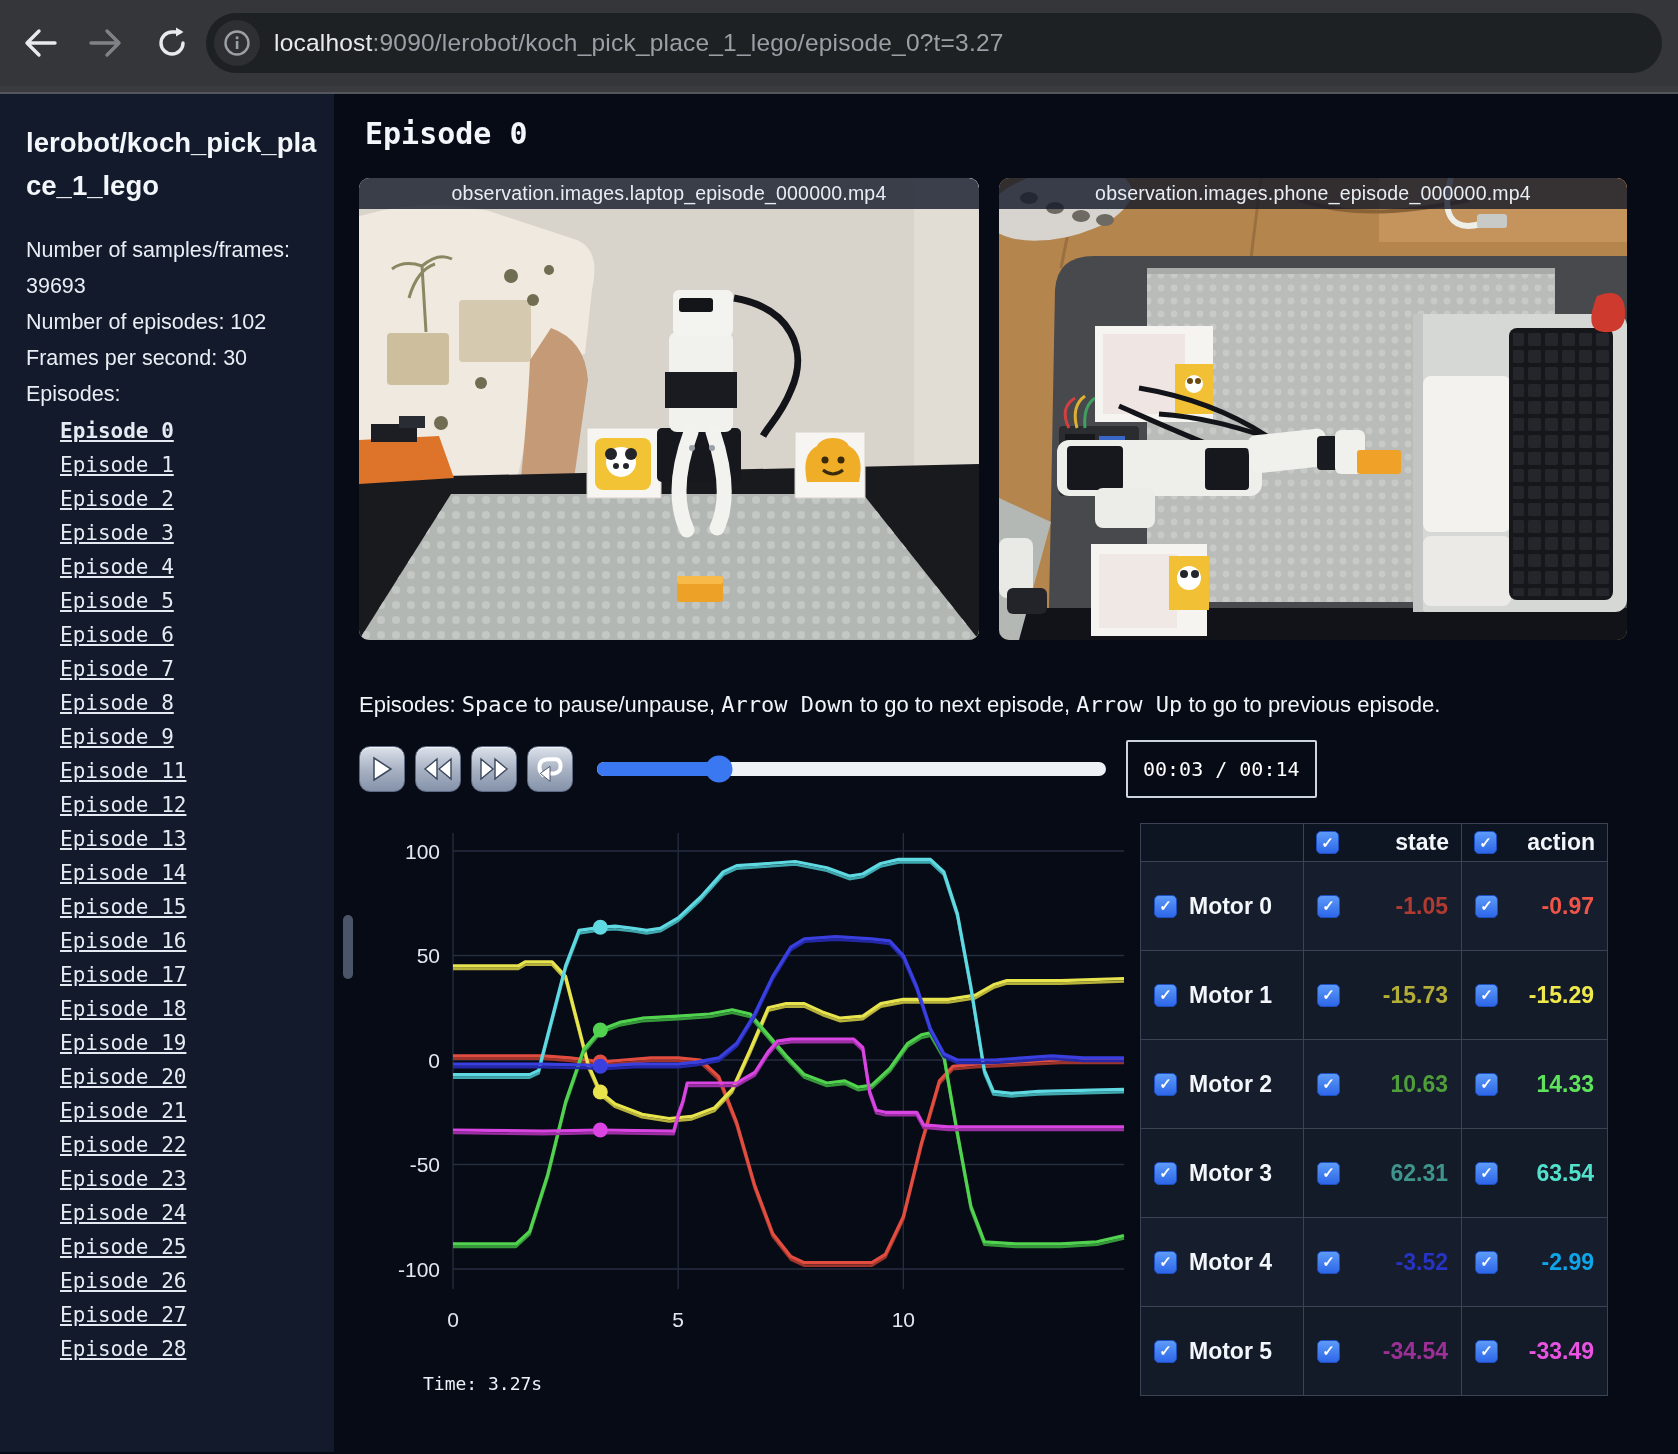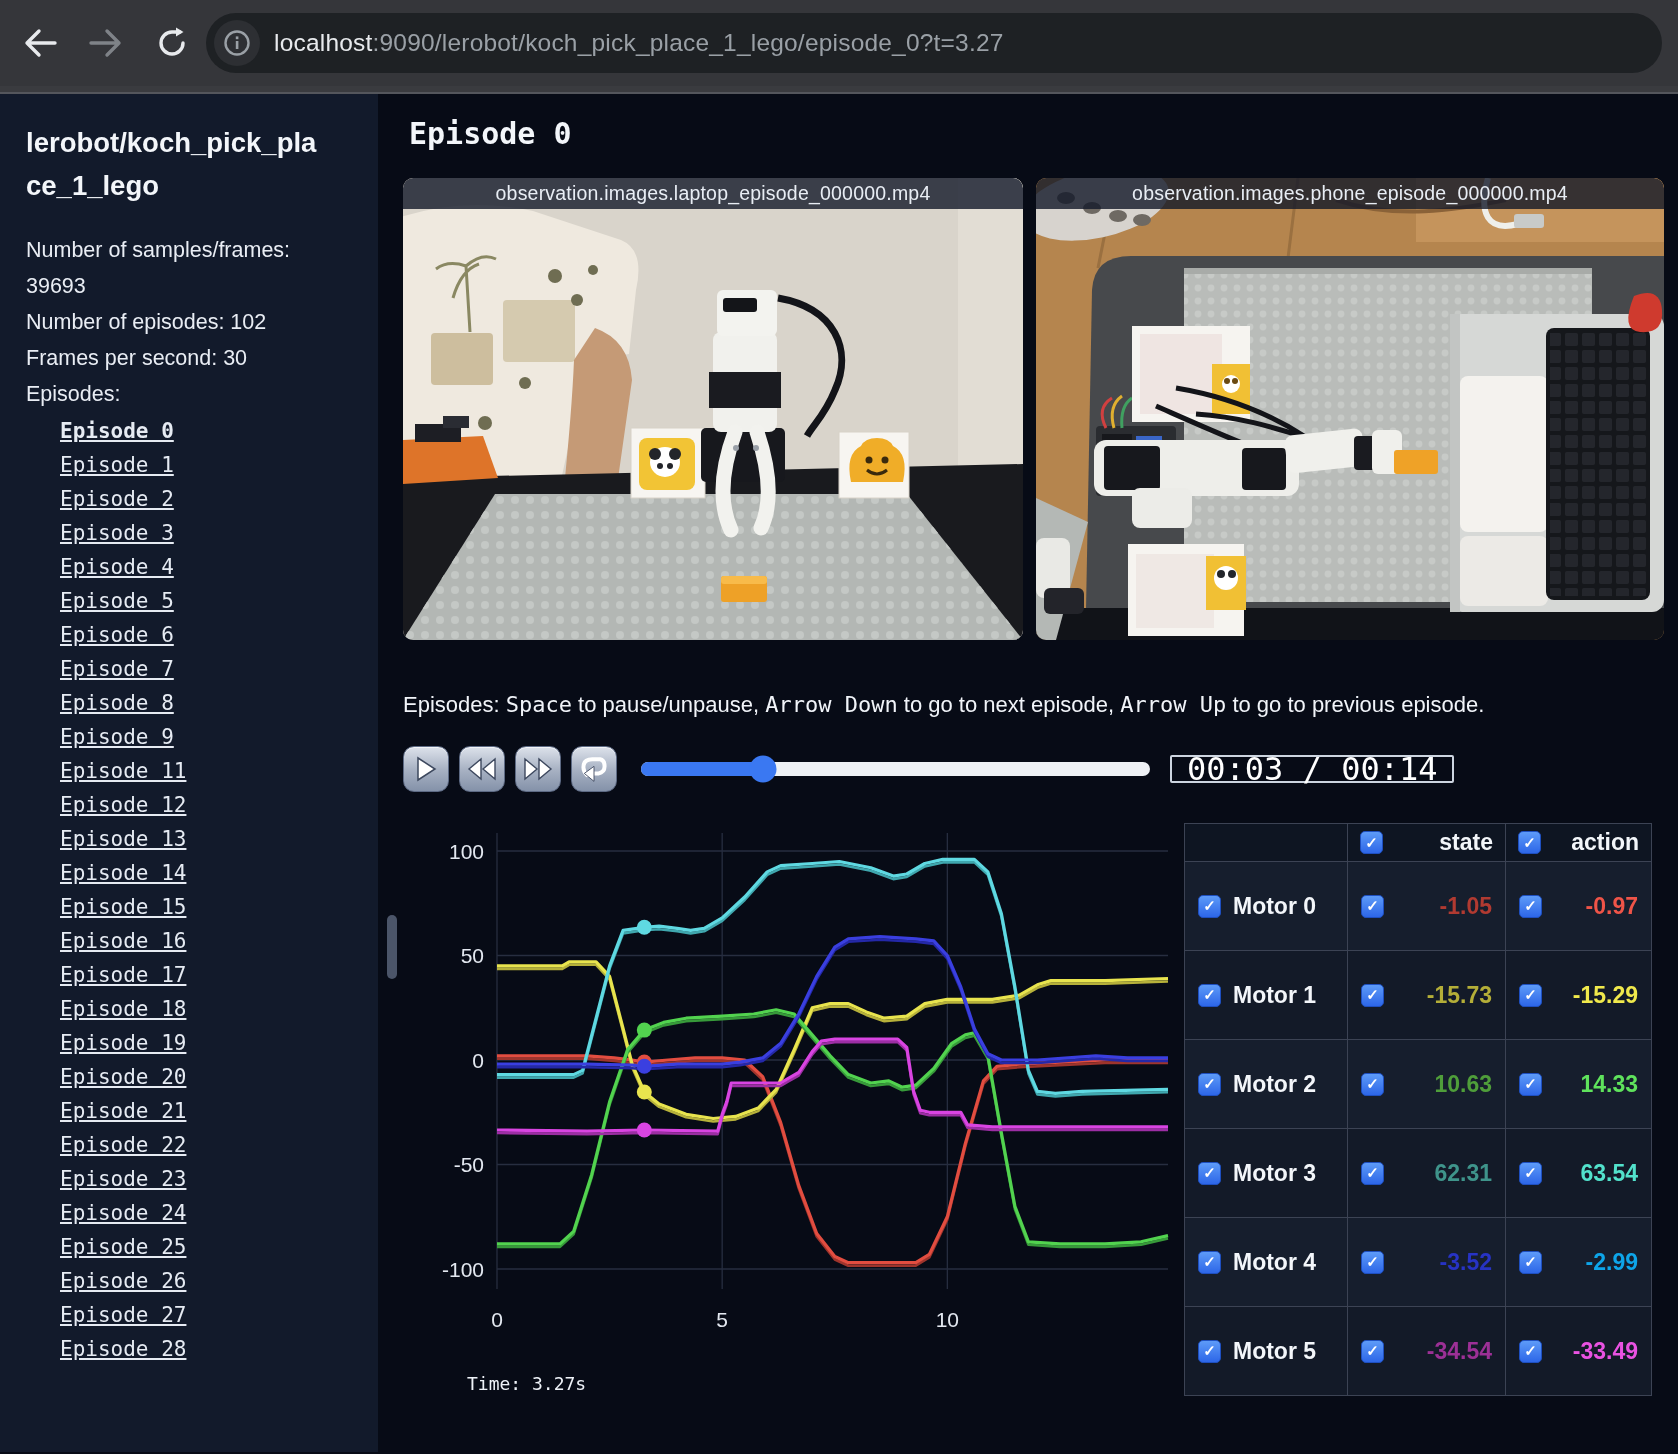--- a/index.html
+++ b/index.html
@@ -13,60 +13,60 @@
   .chrome-edge { height:8px; background:#3a3b3f; border-bottom:2px solid #54565c; }
   .nav-ic { width:40px; height:40px; display:flex; align-items:center; justify-content:center; margin-right:26px; cursor:pointer; }
   .url-pill { flex:1; height:60px; margin-left:14px; background:#1e2124; border-radius:30px; display:flex; align-items:center; padding:0 24px 0 8px; }
   .info-wrap { width:46px; height:46px; border-radius:50%; background:#2d2f33; display:flex; align-items:center; justify-content:center; margin-right:14px; }
   .url-text { font-size:24.5px; letter-spacing:0.2px; white-space:nowrap; }
   .url-host { color:#e8eaed; }
   .url-rest { color:#9aa0a6; }
 
   
   .page { display:flex; height:1358px; }
-  .sidebar { width:378px; background:#121a2b; padding:28px 24px 0 26px; flex-shrink:0; }
+  .sidebar { width:334px; background:#121a2b; padding:28px 24px 0 26px; flex-shrink:0; }
   .main { flex:1; padding:12px 0 0 25px; position:relative; background:#070b16; }
 
   .ds-title { font-size:27.5px; font-weight:bold; line-height:1.55; color:#f3f6fa; word-break:break-all; width:300px; }
   .stats { margin-top:26px; font-size:21.5px; line-height:1.67; width:290px; color:#e9edf4; }
   .stats div { }
   .ep-heading { font-size:21.5px; line-height:1.67; }
   .ep-list { list-style:none; margin-top:2px; }
   .ep-list li { line-height:33px; padding-left:34px; }
   .ep-list a { font-family:"DejaVu Sans Mono", monospace; font-size:21px; color:#e6ebf3; text-decoration:underline; cursor:pointer; }
   .ep-list a.active { font-weight:bold; }
 
   .main-scroll-thumb { position:absolute; left:9px; top:821px; width:10px; height:64px; background:#4b5569; border-radius:5px; }
 
   .ep-title { font-family:"DejaVu Sans Mono", monospace; font-size:30px; font-weight:bold; color:#f3f6fa; margin:10px 0 0 6px; }
 
   
-  .videos { display:flex; gap:13px; margin-top:27px; }
+  .videos { display:flex; gap:20px; margin-top:27px; }
   .video { width:620px; height:462px; border-radius:10px; position:relative; overflow:hidden; background:#15181e; cursor:pointer; }
   .video:last-child { width:628px; }
   .video svg { display:block; width:100%; height:100%; }
   .video-label { position:absolute; top:0; left:0; right:0; height:31px; background:rgba(17,24,40,0.80);
     color:#e8edf4; font-size:19.5px; display:flex; align-items:center; justify-content:center;
     border-radius:10px 10px 0 0; letter-spacing:0.2px; }
 
   .hotkeys { margin-top:52px; font-size:22px; color:#f1f4f9; }
   .hotkeys .key { font-family:"DejaVu Sans Mono", monospace; }
 
   
   .controls { display:flex; align-items:center; margin-top:27px; height:48px; }
   .ctl-btn { width:46px; height:46px; border-radius:11px; margin-right:10px; cursor:pointer;
     background:linear-gradient(180deg,#dde2eb 0%,#a9b3c4 50%,#8492a9 100%);
     border:1px solid #5d6a84; box-shadow:inset 0 1px 0 rgba(255,255,255,.6);
     display:flex; align-items:center; justify-content:center; }
   .slider { position:relative; width:509px; height:14px; margin-left:14px; cursor:pointer; }
   .slider .track { position:absolute; inset:0; background:#eef1f5; border-radius:7px; }
   .slider .fill { position:absolute; left:0; top:0; bottom:0; background:#3a78f2; border-radius:7px 0 0 7px; }
   .slider .thumb { position:absolute; top:50%; width:27px; height:27px; border-radius:50%; background:#3a78f2; transform:translate(-50%,-50%); }
-  .time-box { margin-left:20px; height:28px; border:2px solid #cdd5e0; border-radius:2px; padding:0 15px;
-    display:flex; align-items:center; font-family:"DejaVu Sans Mono", monospace; font-size:32px; color:#ffffff; white-space:nowrap; }
+  .time-box { margin-left:20px; height:58px; border:2px solid #cdd5e0; border-radius:2px; padding:0 15px;
+    display:flex; align-items:center; font-family:"DejaVu Sans Mono", monospace; font-size:20px; color:#ffffff; white-space:nowrap; }
 
   
   .bottom { display:flex; margin-top:26px; align-items:flex-start; }
   .chart-block { width:773px; }
   .chart-block svg { display:block; }
   .grid-line { stroke:#272e40; stroke-width:1.3; }
   .tick { fill:#e3e8f0; font-size:21px; font-family:"Liberation Sans", sans-serif; }
   .time-label { font-family:"DejaVu Sans Mono", monospace; font-size:18px; color:#eef2f8; margin:24px 0 0 64px; }
 
   

